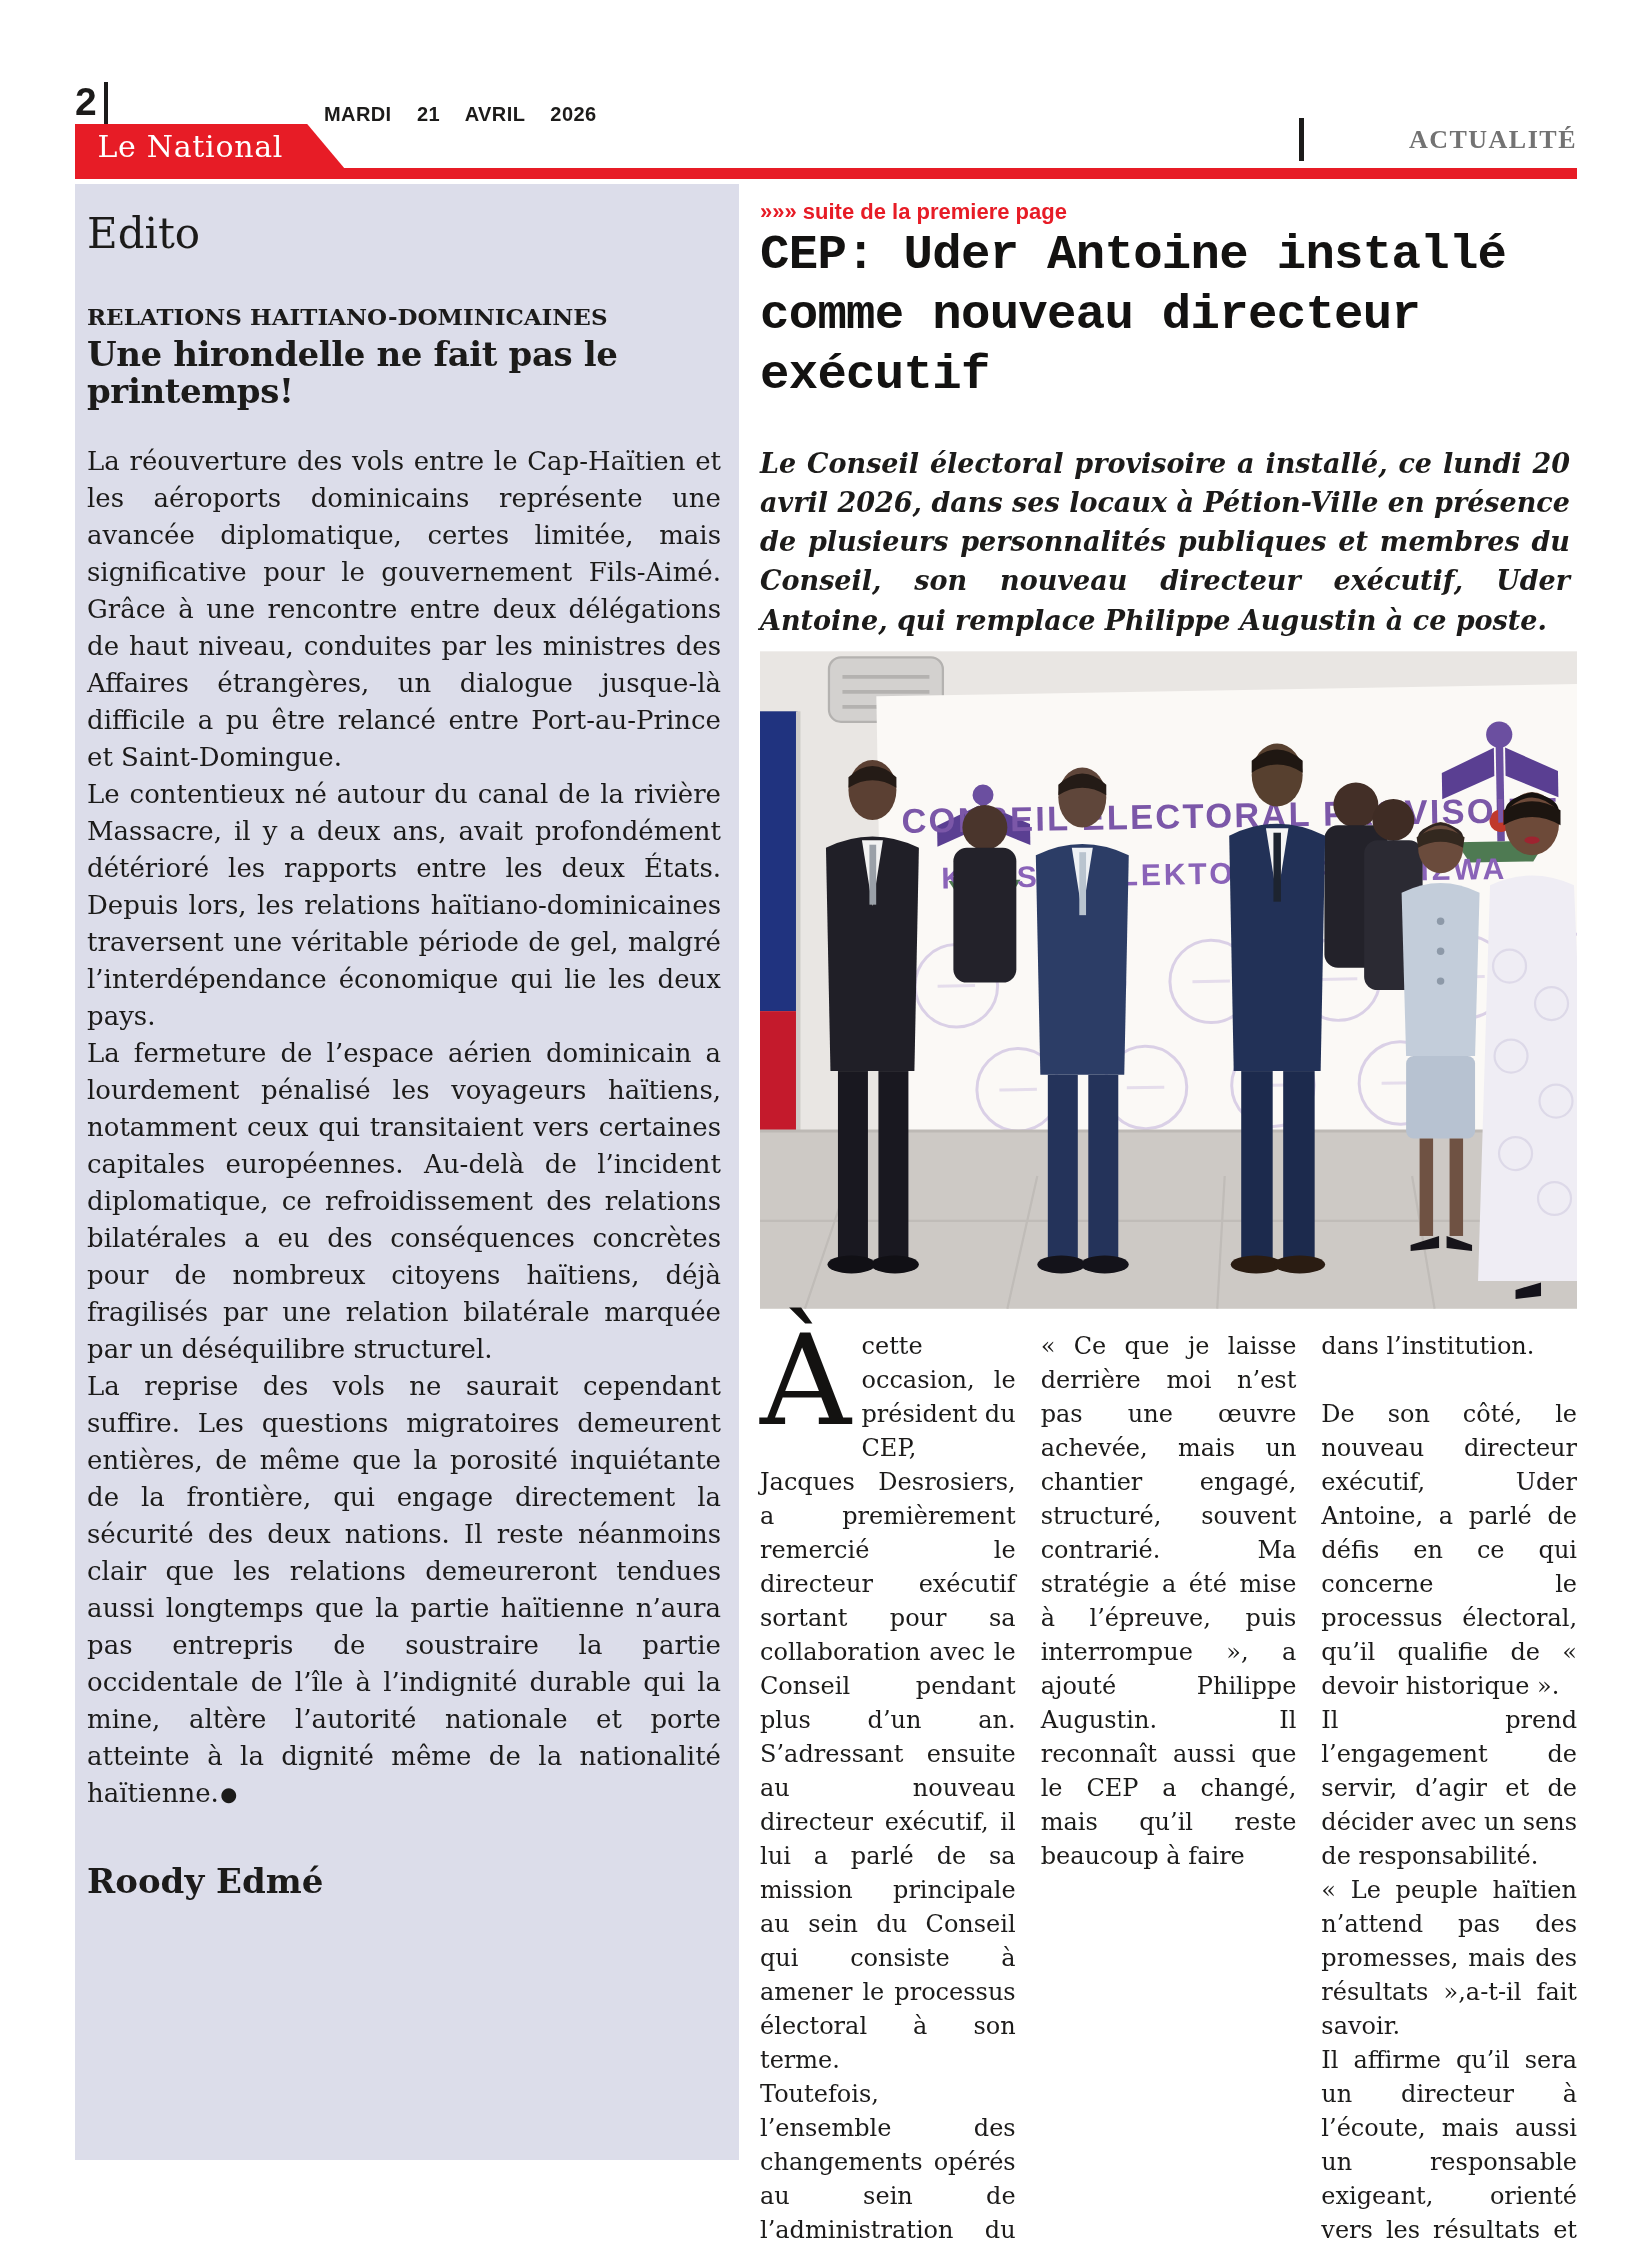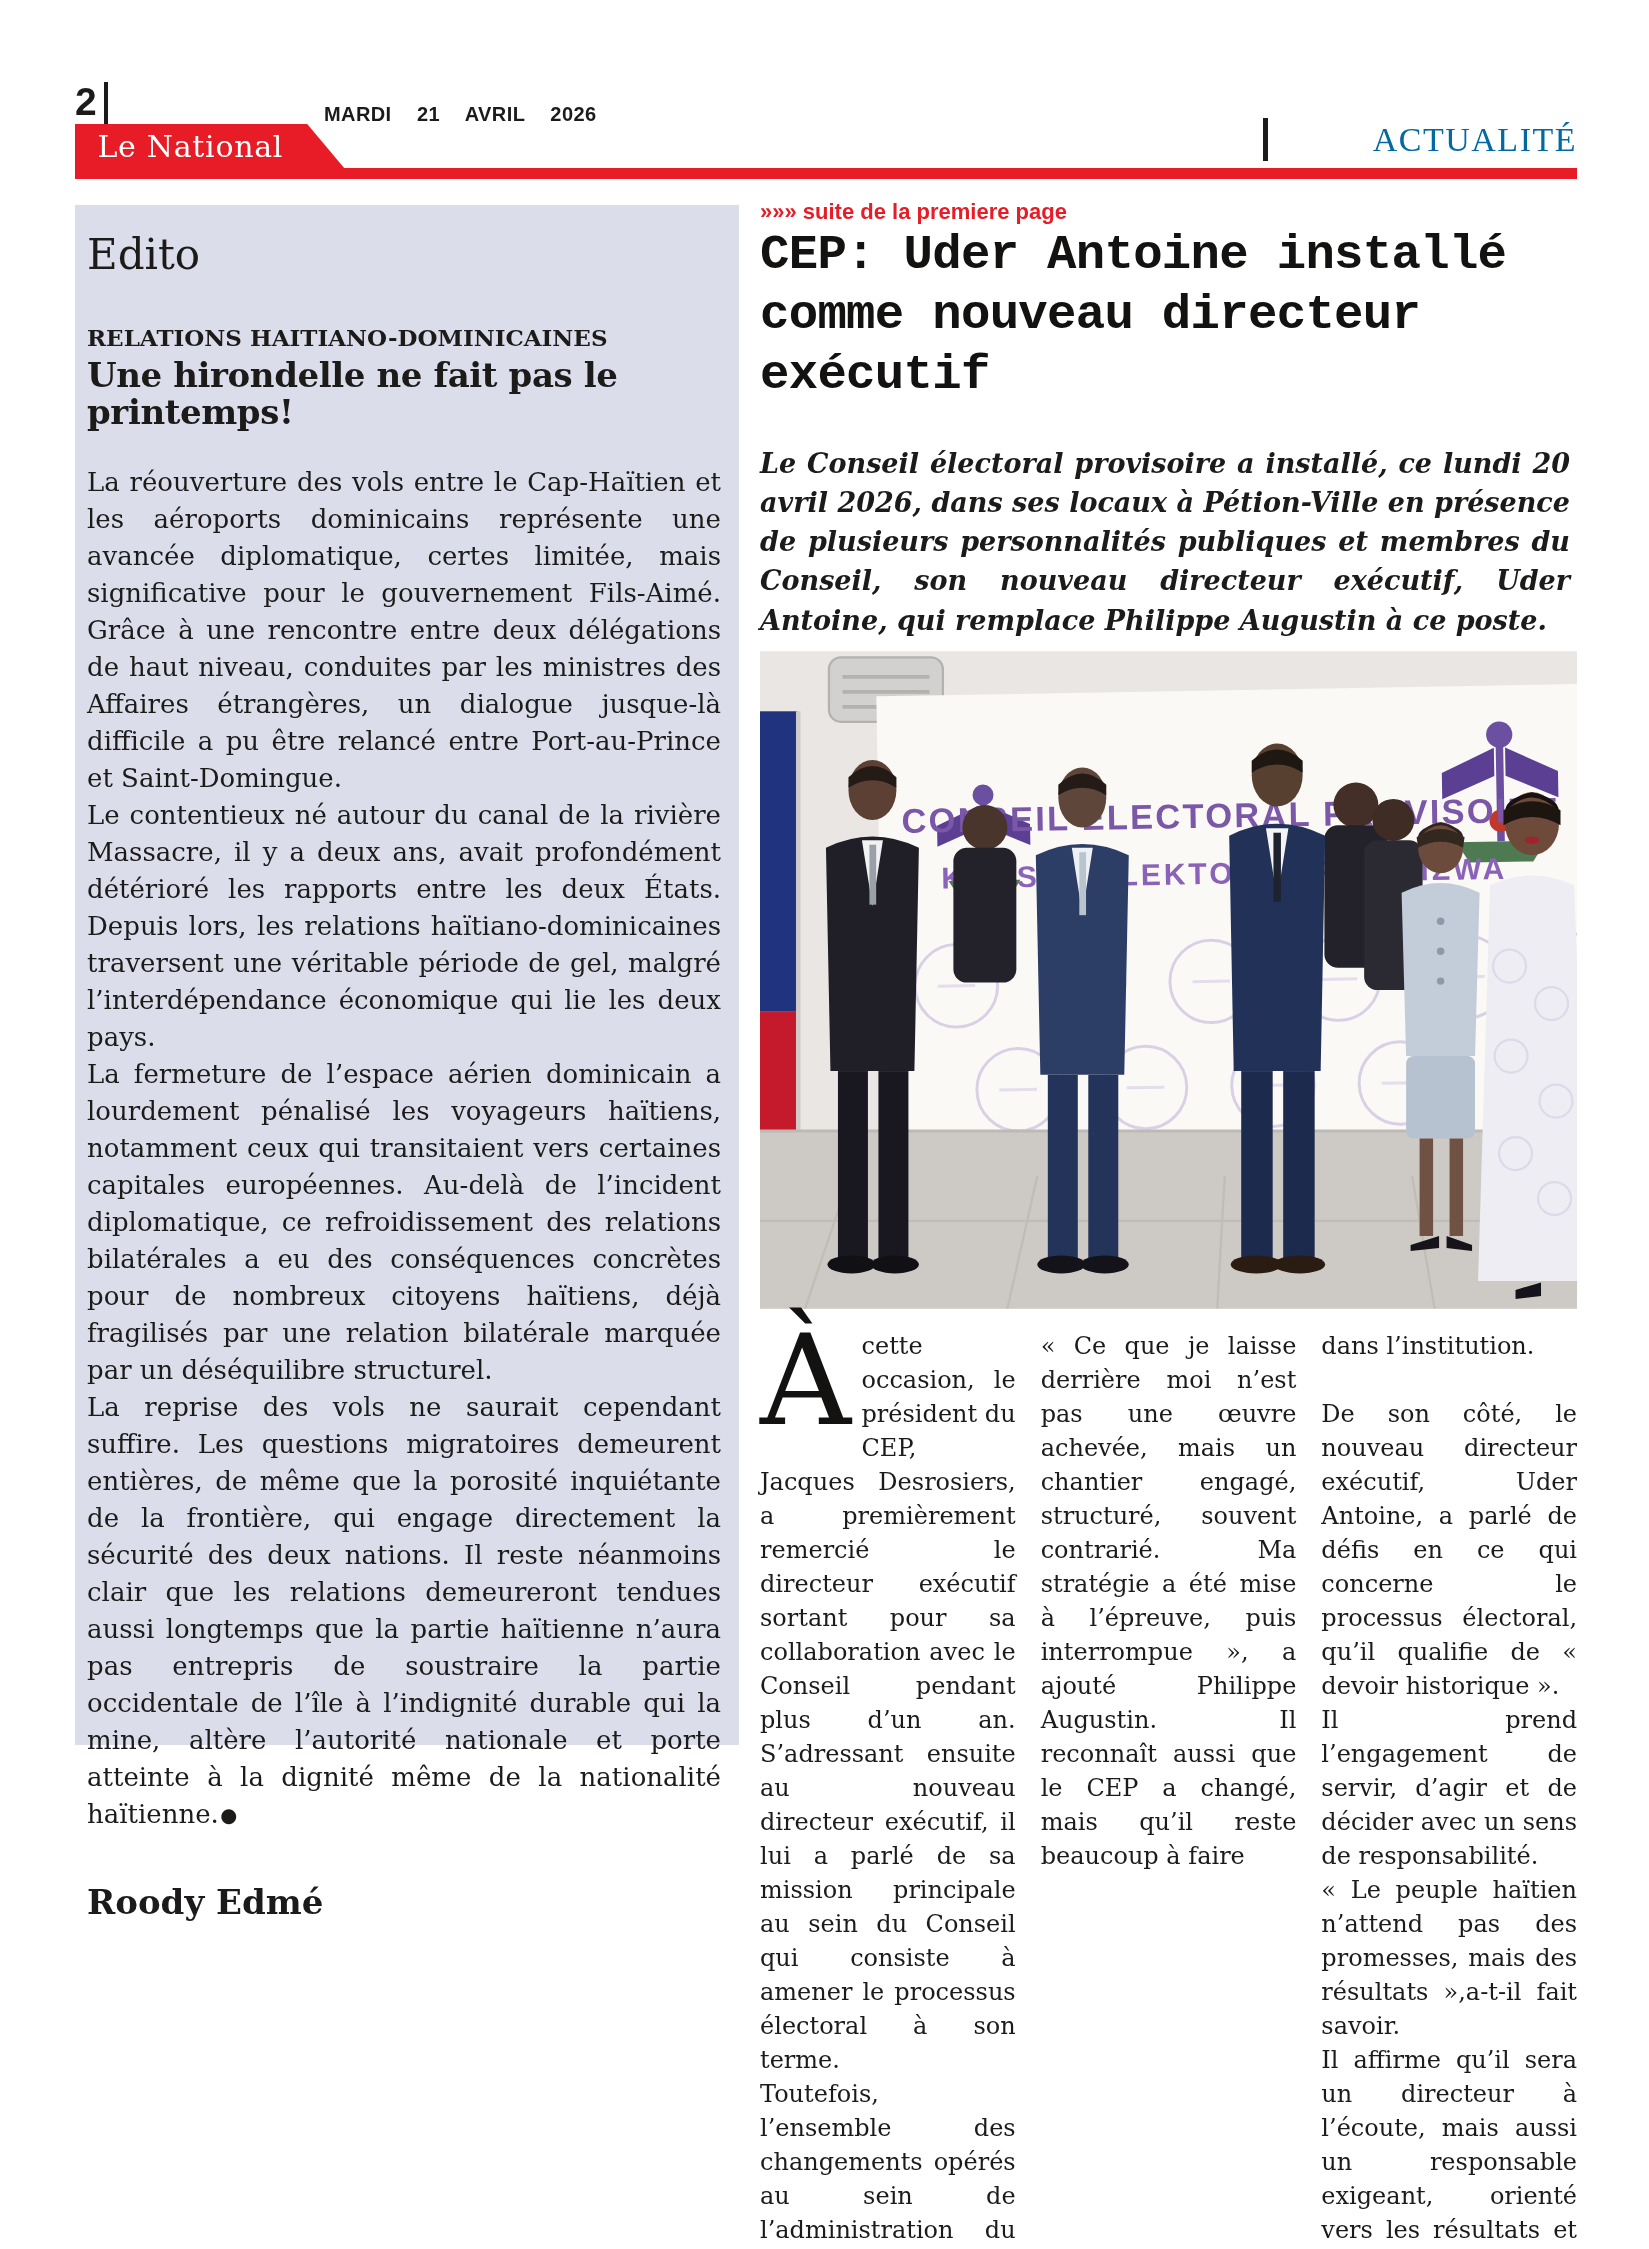--- a/index.html
+++ b/index.html
@@ -18,25 +18,25 @@
 
   
   .brand-tab{position:absolute;left:75px;top:124px;width:270px;height:45px;
              background:var(--red);clip-path:polygon(0 0,86% 0,100% 100%,0 100%);
              display:flex;align-items:center;padding-left:22.5px;box-sizing:border-box;}
   .brand-tab span{color:#ffffff;font-family:"DejaVu Serif", serif;font-weight:normal;
                   font-size:30px;letter-spacing:0.7px;}
   .red-bar{position:absolute;left:75px;top:168px;width:1502px;height:10.5px;background:var(--red);}
   .section-head{position:absolute;top:118px;right:73px;display:flex;align-items:center;}
   .section-divider{width:4.5px;height:43px;background:#1c1b1a;margin-right:105px;}
-  .section-label{font-family:"Liberation Serif", serif;font-weight:normal;font-size:34px;
-                 letter-spacing:1.5px;color:#0369a1;}
-
-  
-  .edito{position:absolute;left:75px;top:205px;width:664px;height:1540px;
+  .section-label{font-family:"Liberation Serif", serif;font-weight:bold;font-size:26px;
+                 letter-spacing:1.5px;color:#737373;}
+
+  
+  .edito{position:absolute;left:75px;top:184px;width:664px;height:1976px;
          background:#dcddea;box-sizing:border-box;padding:22.5px 18px 0 12px;}
   .edito-label{font-size:42px;line-height:1;margin:6px 0 48px 0;font-weight:normal;}
   .edito-kicker{font-size:23px;font-weight:bold;letter-spacing:0;margin-bottom:6px;}
   .edito-title{font-size:34px;font-weight:bold;line-height:1.1;margin-bottom:33px;
                letter-spacing:-0.4px;}
   .edito-body p{margin:0;font-size:26px;line-height:37px;text-align:justify;}
   .endmark{font-family:"DejaVu Sans", sans-serif;font-size:19.5px;vertical-align:1.5px;padding-left:1.5px;}
   .edito-sign{margin-top:48px;font-size:34px;font-weight:bold;}
 
   

